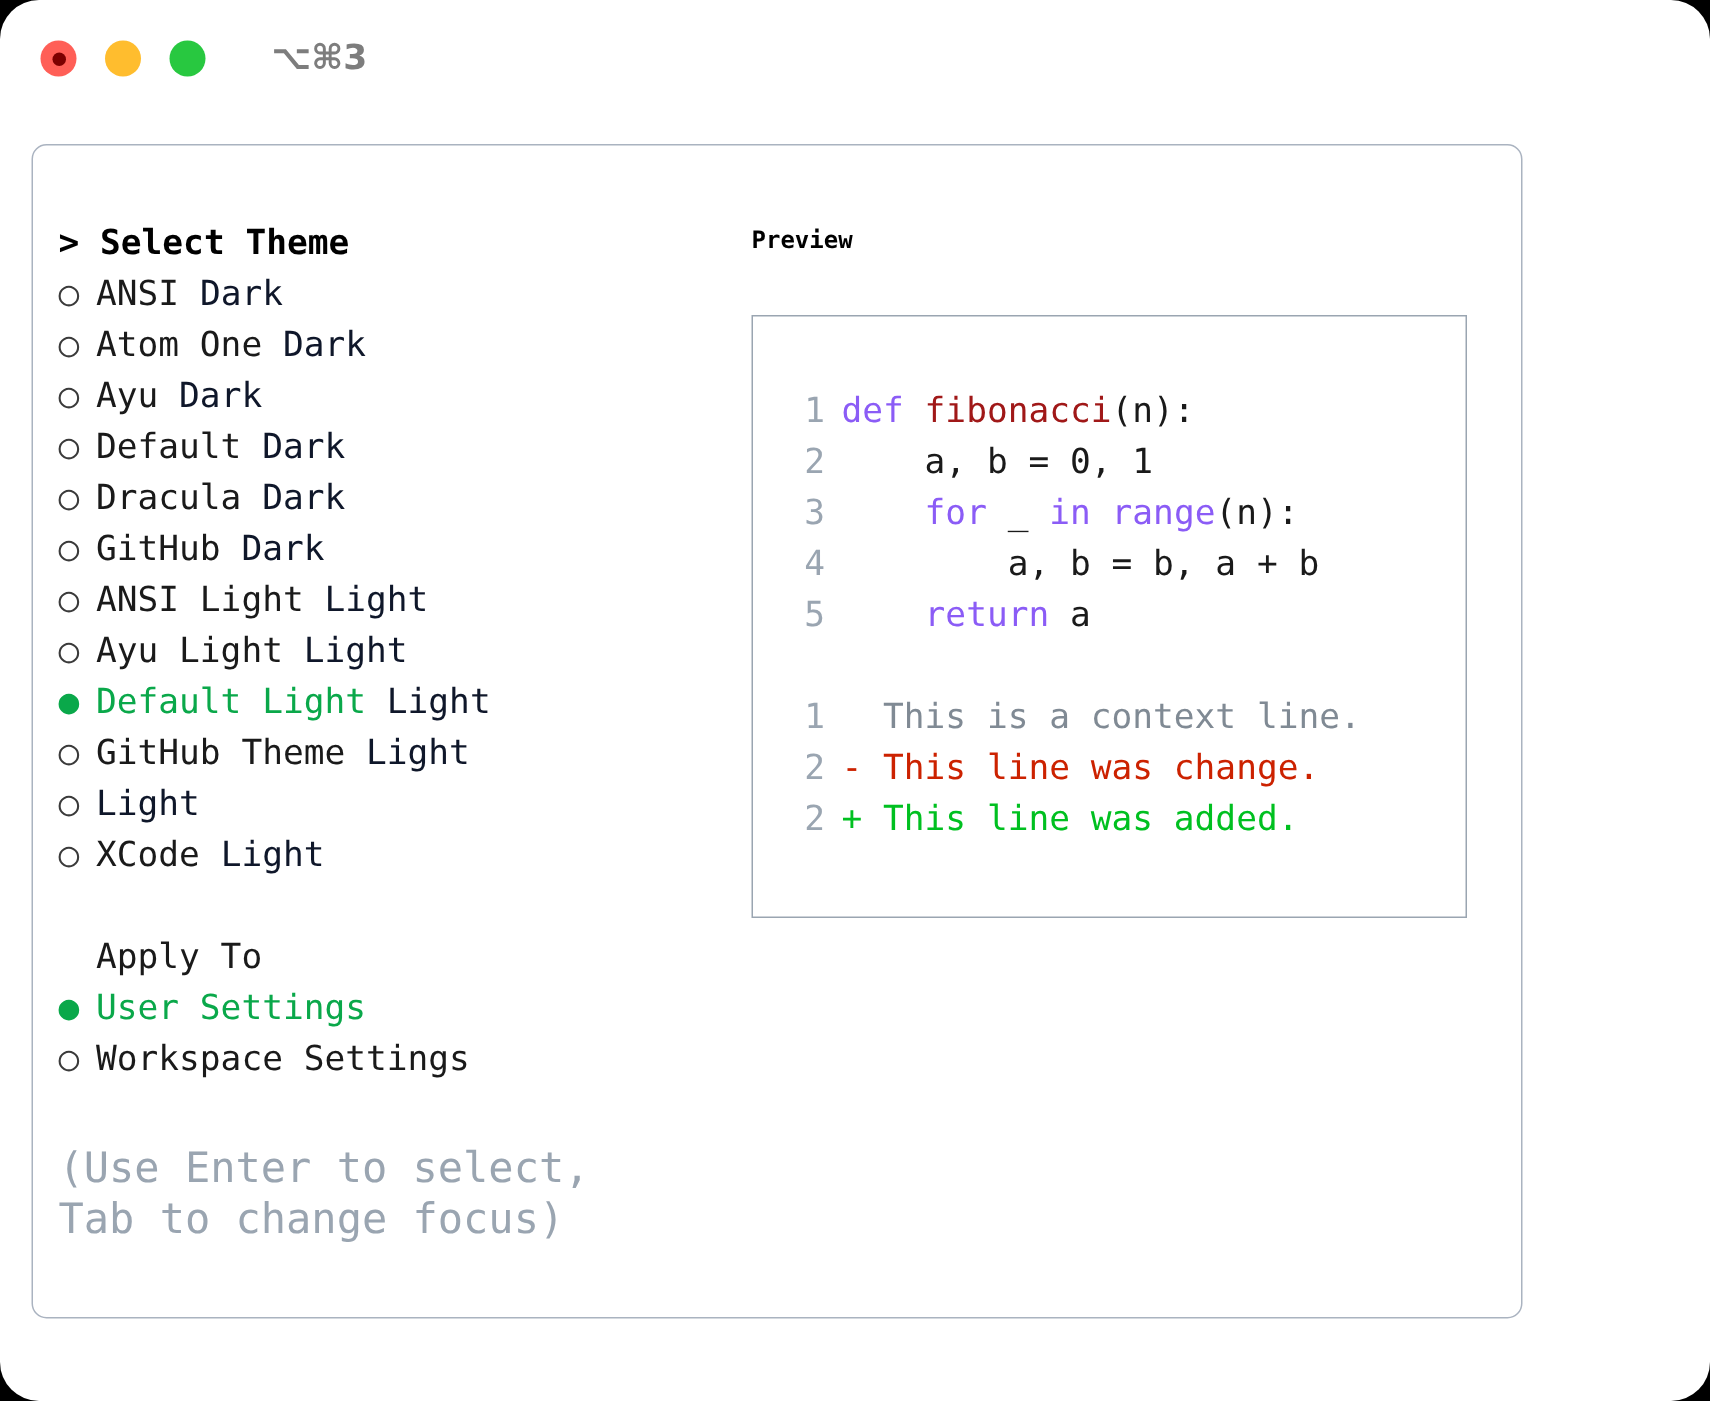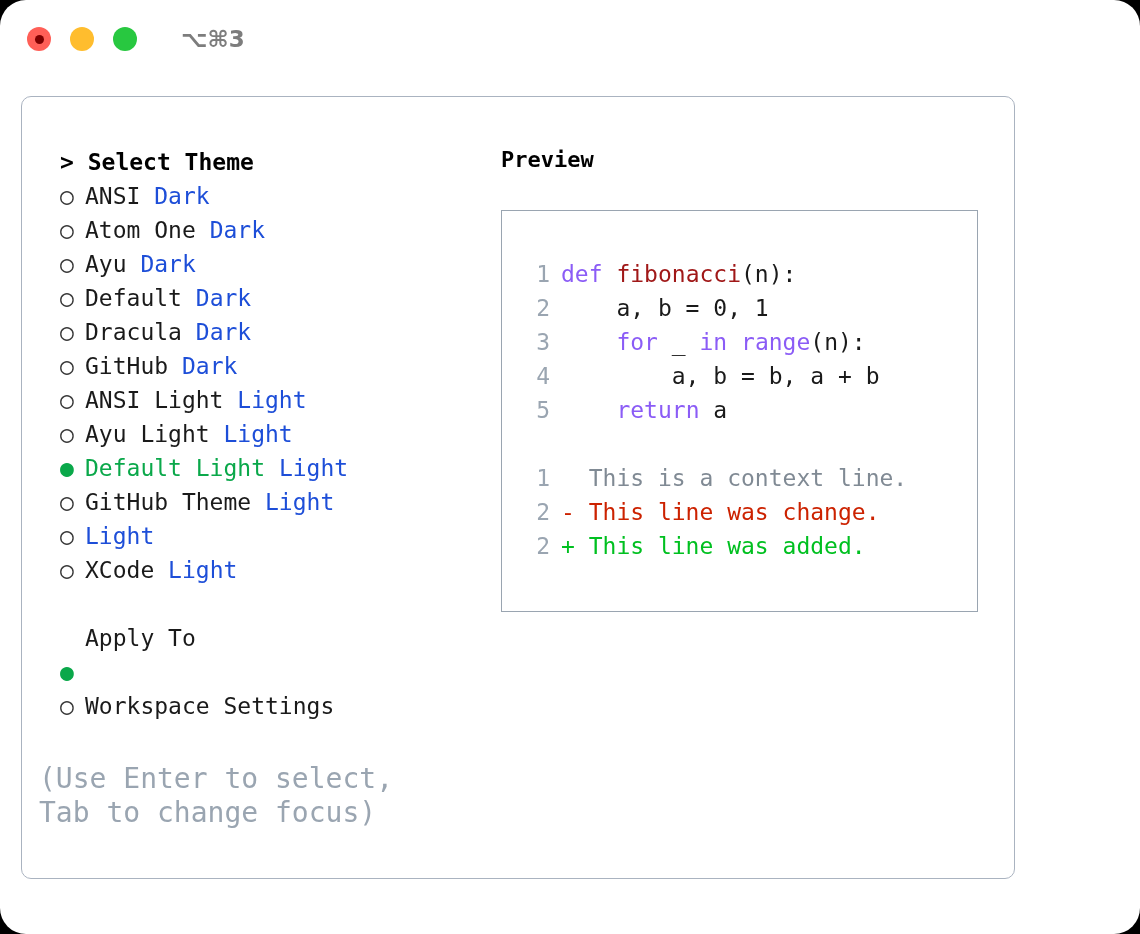--- a/index.html
+++ b/index.html
@@ -70,21 +70,20 @@
     left: 0; top: 0;
     width: 100%; height: 100%;
   }
 
   
   .left-col {
     position: absolute;
     left: 17px;
     top: 48px;
     width: 460px;
-    margin-left: 21px;
   }
 
   .row {
     display: flex;
     align-items: baseline;
     font-size: 23px;
     line-height: 34px;
     white-space: pre;
     color: #1a1a1a;
   }
@@ -95,21 +94,21 @@
     color: #1a1a1a;
     font-size: 23px;
   }
   .marker.empty { color: transparent; }
   .marker.sel { color: #0aa84a; }
   .marker.hollow { color: #3a3a3a; }
 
   .head-row { font-weight: bold; color: #000000; }
   .label { color: #1a1a1a; }
   .label.sel { color: #0aa84a; }
-  .variant { color: #1d4ed8; }
+  .variant { color: #0f172a; }
   .spacer-row { height: 34px; }
   .apply-head { font-weight: normal; color: #1a1a1a; }
 
   .hint {
     position: absolute;
     left: 17px;
     top: 665px;
     width: 410px;
     color: #9aa5b1;
     font-size: 28px;
@@ -117,21 +116,21 @@
   }
 
   
   .right-col {
     position: absolute;
     left: 479px;
     top: 48px;
     width: 490px;
   }
   .preview-title {
-    font-size: 22px;
+    font-size: 16px;
     font-weight: bold;
     color: #000000;
     line-height: 30px;
   }
   .preview-box {
     margin-top: 35px;
     width: 477px;
     height: 402px;
     border: 1.5px solid #9aa5b1;
     box-sizing: border-box;
@@ -201,21 +200,21 @@
             <div class="row"><span class="marker hollow">○</span><span class="label">XCode </span><span class="variant">Light</span></div>
           </div>
 
         <div class="spacer-row"></div>
 
         <div class="row">
           <span class="marker empty">○</span><span class="apply-head">Apply To</span>
         </div>
 
         <div id="apply-list">
-            <div class="row"><span class="marker sel">●</span></div>
+            <div class="row"><span class="marker sel">●</span><span class="label sel">User Settings</span></div>
             <div class="row"><span class="marker hollow">○</span><span class="label">Workspace Settings</span></div>
           </div>
       </div>
 
       <div class="hint">(Use Enter to select, Tab to change focus)</div>
 
       <div class="right-col">
         <div class="preview-title">Preview</div>
         <div class="preview-box">
           <div id="code-block">

